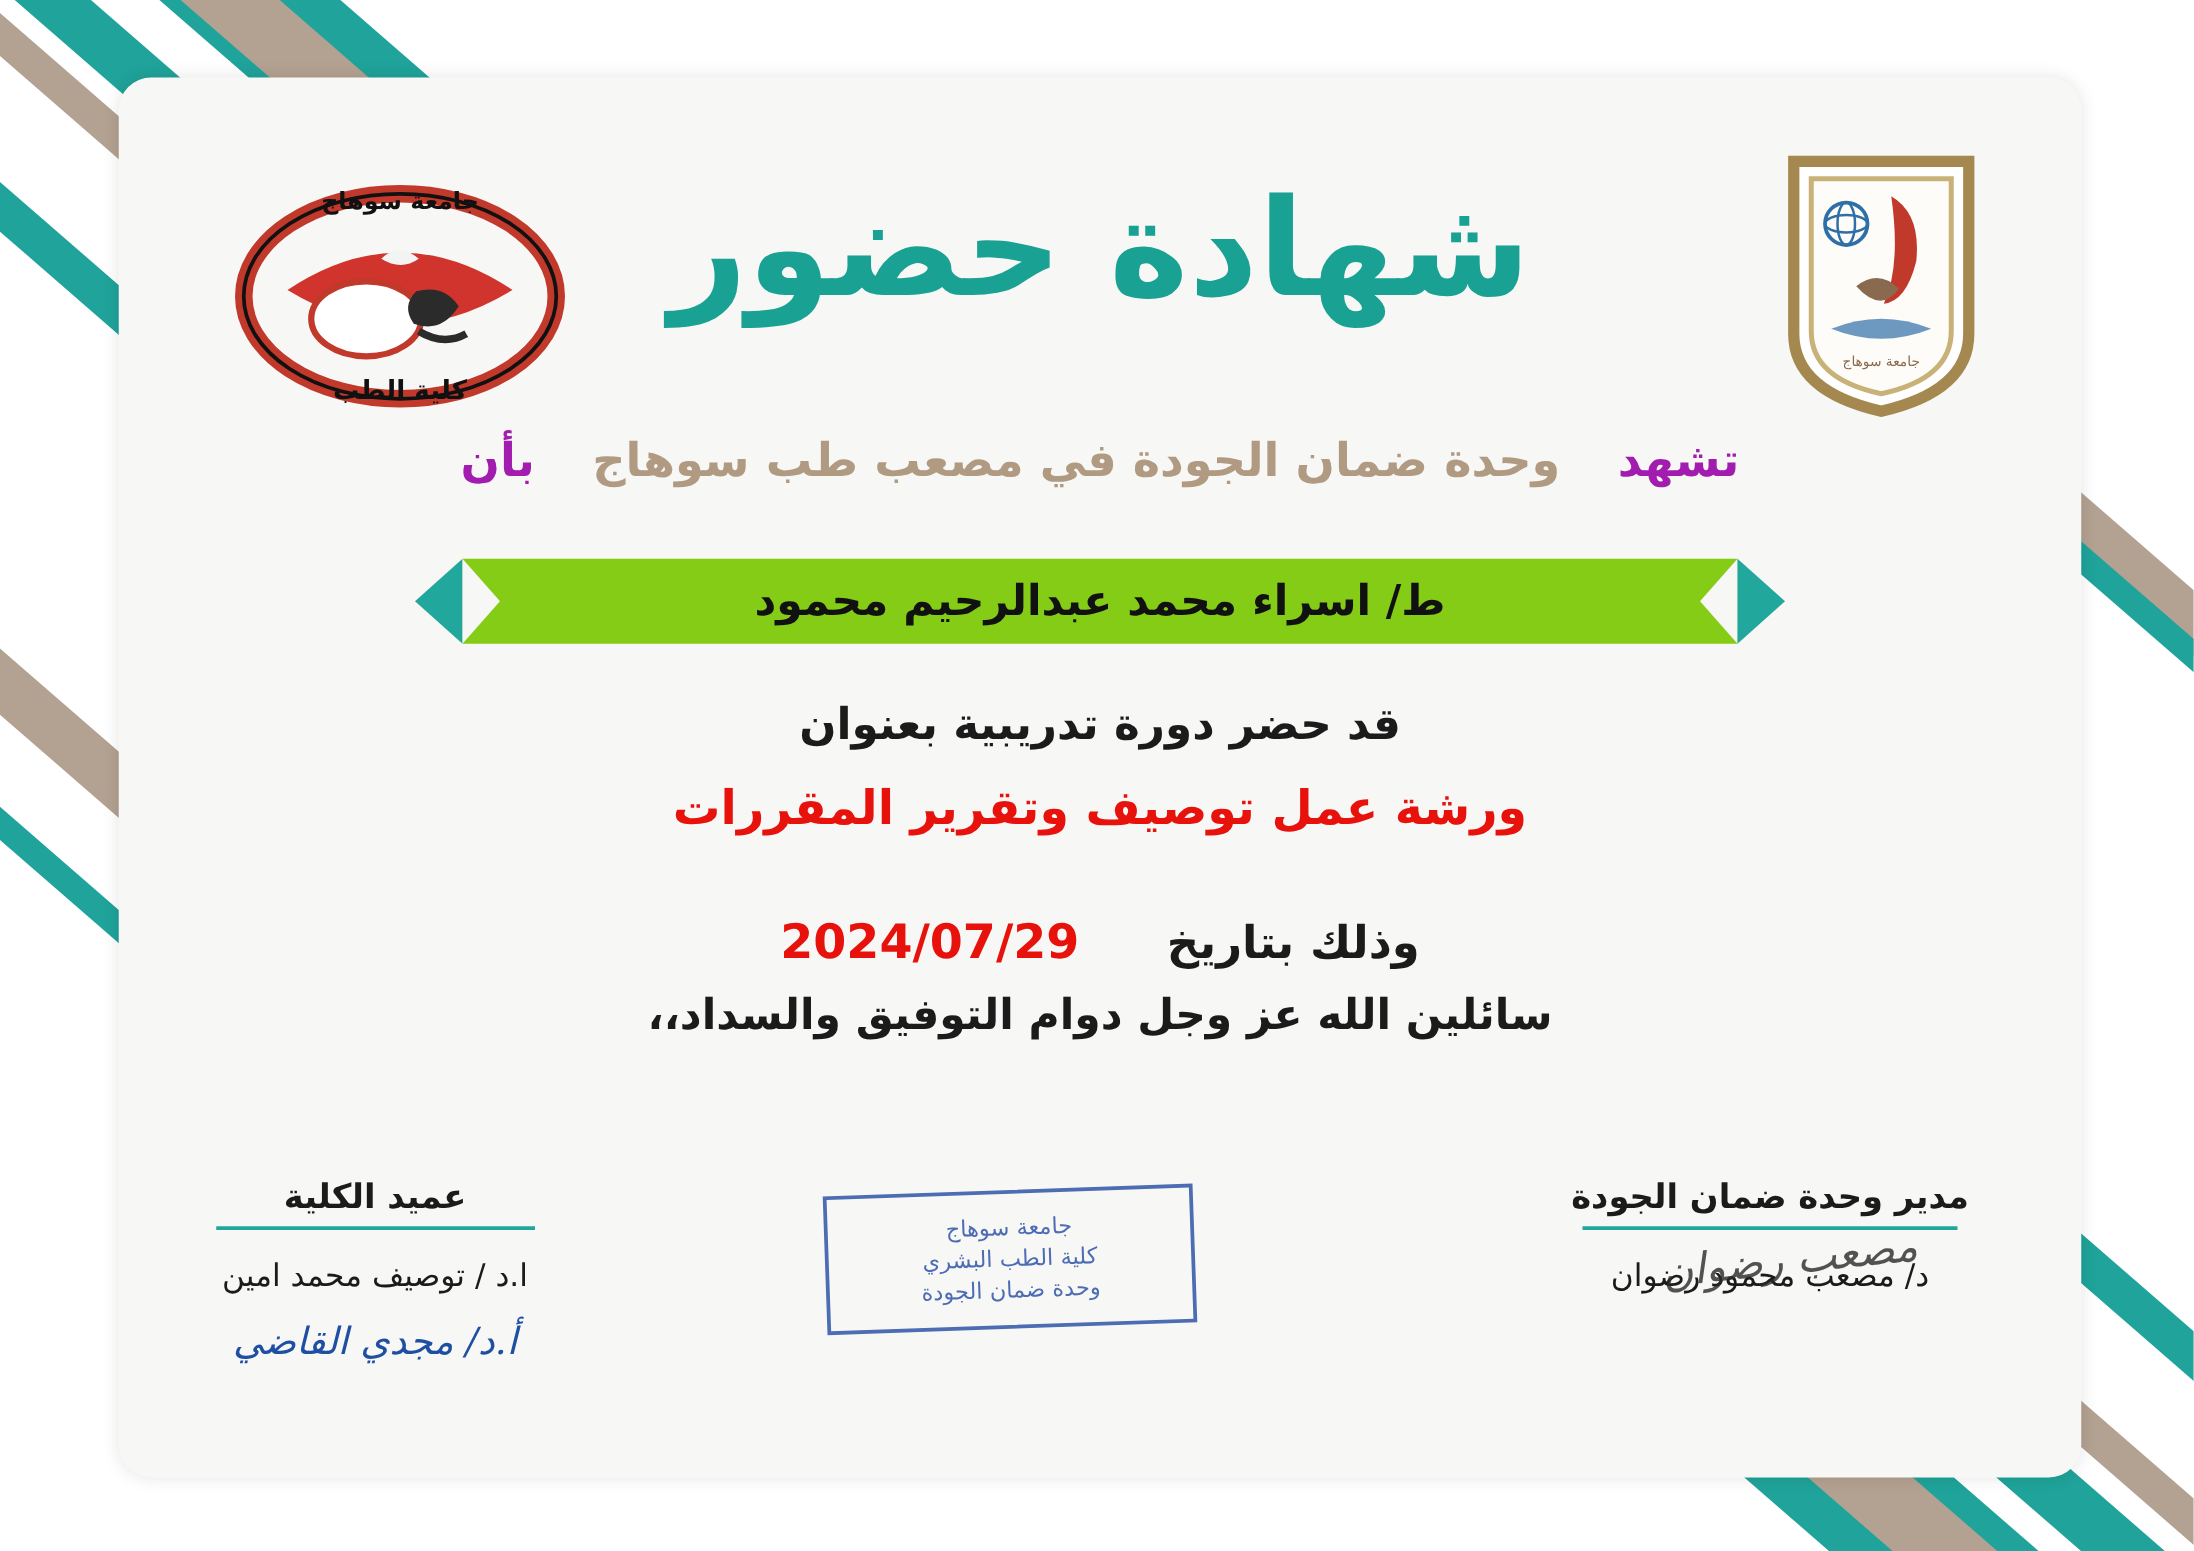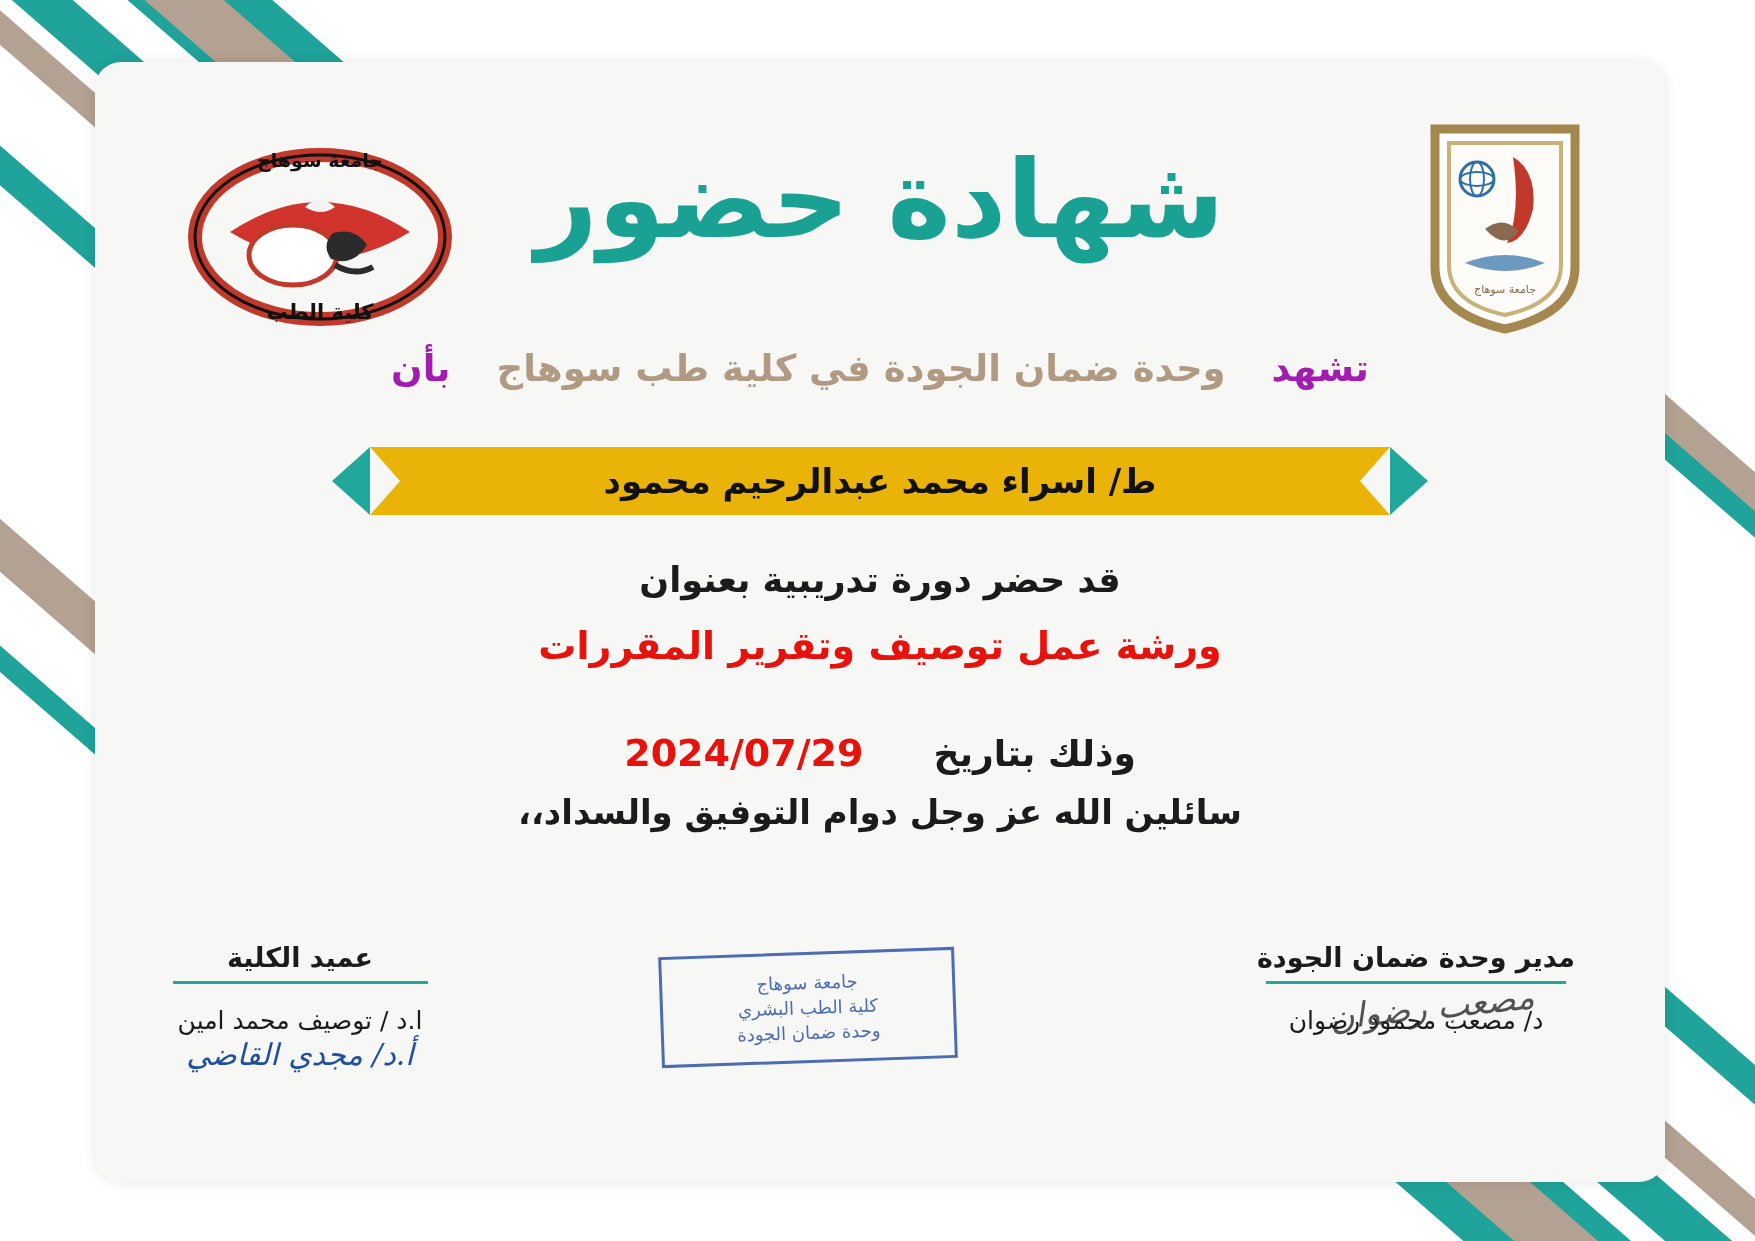--- a/index.html
+++ b/index.html
@@ -188,21 +188,21 @@
   #name-banner-wrap {
     position: absolute;
     top: 385px;
     left: 0;
     width: 100%;
     display: flex;
     justify-content: center;
   }
   #name-banner {
     position: relative;
-    background: #eab308;
+    background: #84cc16;
     height: 68px;
     min-width: 880px;
     display: flex;
     align-items: center;
     justify-content: center;
     color: #111;
     font-family: "DejaVu Sans", sans-serif;
     font-size: 34px;
     font-weight: bold;
     padding: 0 70px;
@@ -298,21 +298,21 @@
     background: #22a79c;
     margin: 8px auto 0;
   }
   .sig-name {
     margin-top: 22px;
     font-size: 25px;
     color: #1b1b1b;
     white-space: nowrap;
   }
   .sig-script {
-    margin-top: 2px;
+    margin-top: 20px;
     font-size: 30px;
     color: #1f4fa3;
     font-family: "DejaVu Serif", serif;
     font-style: italic;
     white-space: nowrap;
   }
 
   #sig-dean {
     right: 1215px;
     top: 880px;
@@ -413,21 +413,21 @@
       <path d="M88 40 Q112 54 108 92 Q100 124 82 126 Q96 96 88 40 Z" fill="#c0392b"></path>
       <path d="M60 112 q18 -14 34 2 q-14 20 -34 -2 Z" fill="#8a6a4f"></path>
       <path d="M40 146 q40 -16 80 0 q-40 16 -80 0 Z" fill="#2f6fa8" opacity=".7"></path>
       <text x="80" y="176" font-family="DejaVu Sans, sans-serif" font-size="11" fill="#8a6a4f" text-anchor="middle">جامعة سوهاج</text>
     </svg>
 
     <div id="title">شهادة حضور</div>
 
     <div id="attest-line">
       <span class="dark">تشهد</span>
-      <span class="tan">وحدة ضمان الجودة في كلية طب سوهاج</span>
+      <span class="tan">وحدة ضمان الجودة في مصعب طب سوهاج</span>
       <span class="dark">بأن</span>
     </div>
 
     <div id="name-banner-wrap">
       <div id="name-banner">
         <span class="notch-l"></span>
         <span class="notch-r"></span>
         <span>ط/ اسراء محمد عبدالرحيم محمود</span>
       </div>
     </div>

